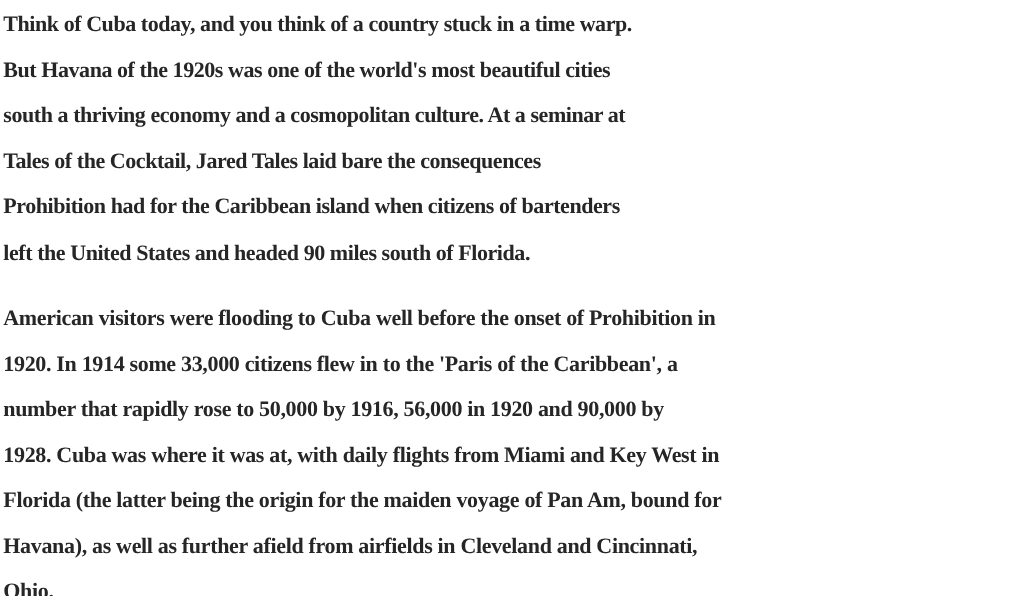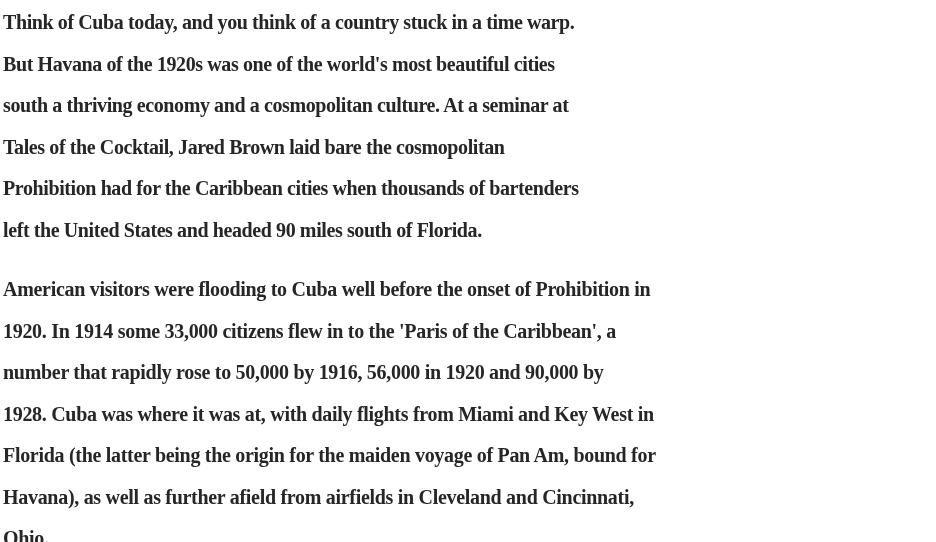--- a/index.html
+++ b/index.html
@@ -34,22 +34,22 @@
 </style>
 </head>
 <body>
 
 <div class="article">
 
   <p class="para standfirst">
     <span class="line">Think of Cuba today, and you think of a country stuck in a time warp.</span>
     <span class="line">But Havana of the 1920s was one of the world's most beautiful cities</span>
     <span class="line">south a thriving economy and a cosmopolitan culture. At a seminar at</span>
-    <span class="line">Tales of the Cocktail, Jared Brown laid bare the cosmopolitan</span>
-    <span class="line">Prohibition had for the Caribbean cities when thousands of bartenders</span>
+    <span class="line">Tales of the Cocktail, Jared Tales laid bare the consequences</span>
+    <span class="line">Prohibition had for the Caribbean island when citizens of bartenders</span>
     <span class="line">left the United States and headed 90 miles south of Florida.</span>
   </p>
 
   <p class="para bodytext">
     <span class="line">American visitors were flooding to Cuba well before the onset of Prohibition in</span>
     <span class="line">1920. In 1914 some 33,000 citizens flew in to the 'Paris of the Caribbean', a</span>
     <span class="line">number that rapidly rose to 50,000 by 1916, 56,000 in 1920 and 90,000 by</span>
     <span class="line">1928. Cuba was where it was at, with daily flights from Miami and Key West in</span>
     <span class="line">Florida (the latter being the origin for the maiden voyage of Pan Am, bound for</span>
     <span class="line">Havana), as well as further afield from airfields in Cleveland and Cincinnati,</span>

